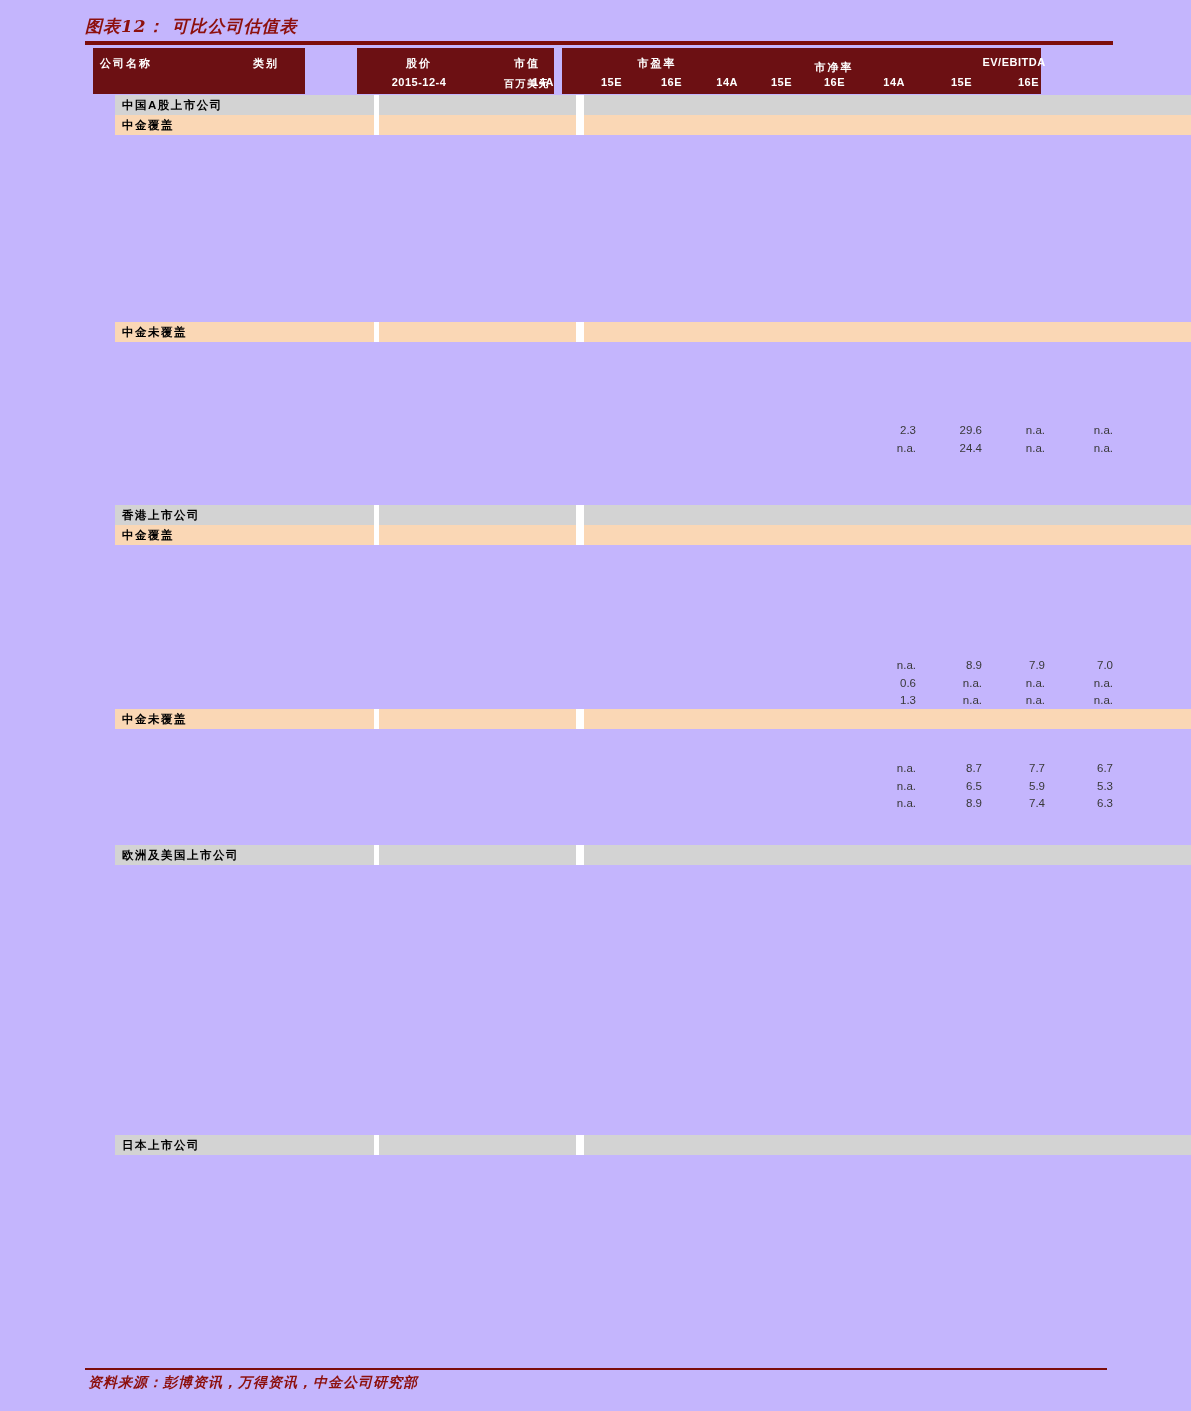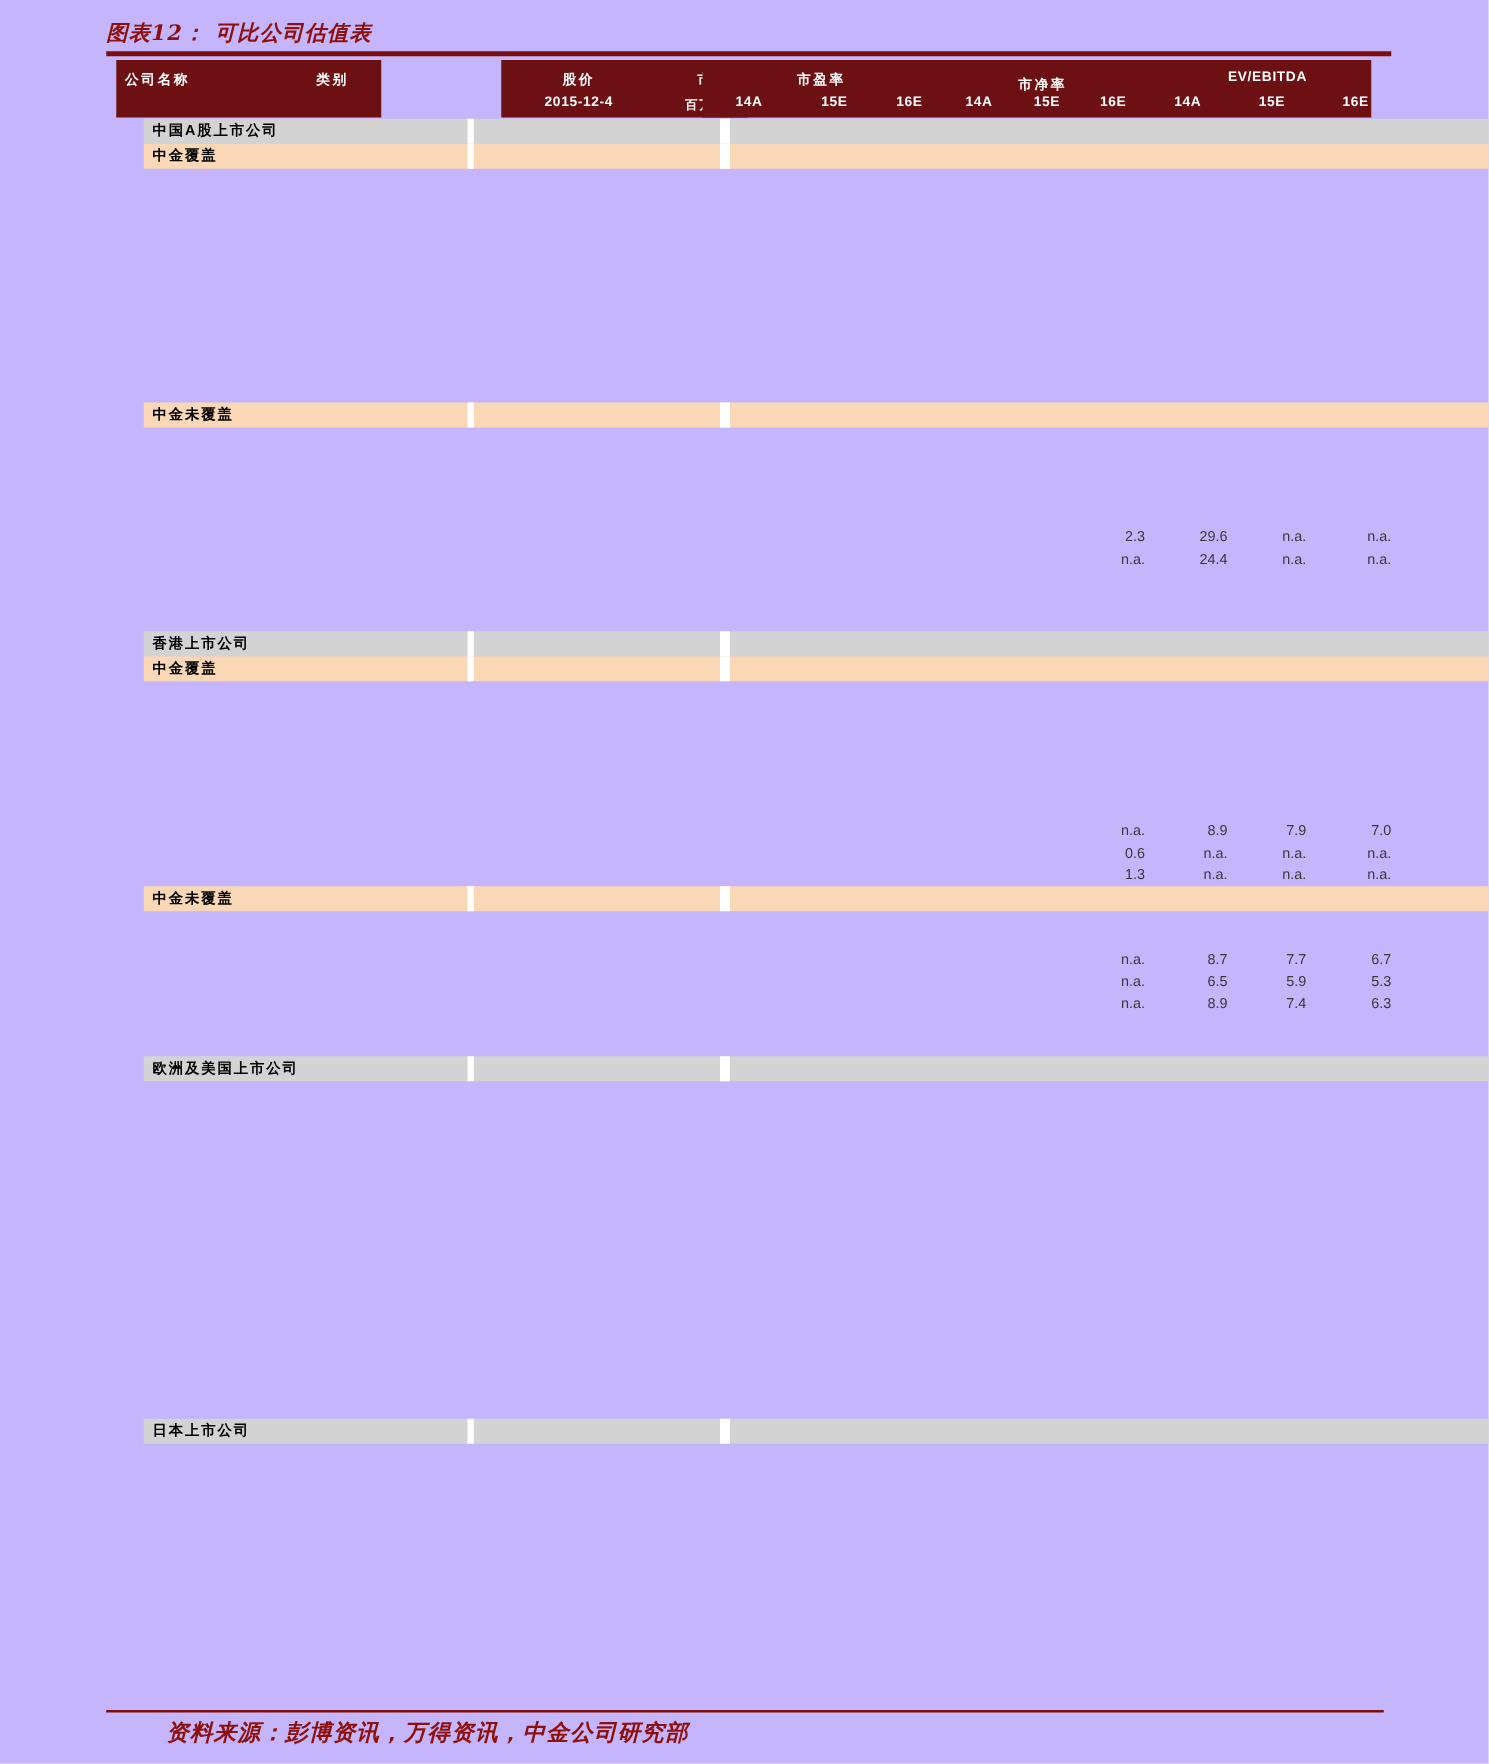--- a/index.html
+++ b/index.html
@@ -12,22 +12,22 @@
   html,body{margin:0;padding:0;background:#fff;}
   .page{position:relative;width:1191px;height:1411px;background:#c4b5fd;overflow:hidden;
         font-family:"Liberation Sans",sans-serif;}
   .figure-title{position:absolute;left:85px;top:15px;font-family:"DejaVu Serif",serif;
         font-style:italic;font-weight:bold;font-size:17px;color:var(--accent-red);letter-spacing:1px;}
   .title-rule{position:absolute;left:85px;top:41px;width:1028px;height:3.5px;background:var(--rule-red);}
 
   
   .hblock{position:absolute;top:48px;height:46px;background:var(--header-bg);color:#fff;}
   .hblock.a{left:93px;width:212px;}
-  .hblock.b{left:357px;width:197px;margin-left:44px;}
-  .hblock.c{left:562px;width:535px;}
+  .hblock.b{left:357px;width:197px;}
+  .hblock.c{left:562px;width:479px;}
   .hlabel{position:absolute;font-size:11px;font-weight:bold;letter-spacing:2px;white-space:nowrap;}
   .h-company{left:7px;top:8px;}
   .h-category{left:160px;top:8px;}
   .h-price{left:62px;top:8px;transform:translateX(-50%);}
   .h-price-date{left:62px;top:28px;transform:translateX(-50%);letter-spacing:0.5px;}
   .h-mcap{left:170px;top:8px;transform:translateX(-50%);}
   .h-mcap-unit{left:170px;top:29px;transform:translateX(-50%);font-size:10px;letter-spacing:1.5px;}
   .h-group-pe{left:95px;top:8px;transform:translateX(-50%);}
   .h-group-pb{left:272px;top:12px;transform:translateX(-50%);}
   .h-group-ev{left:452px;top:8px;transform:translateX(-50%);letter-spacing:0.5px;}
@@ -46,21 +46,21 @@
   .gap.g2{left:461px;width:8px;}
 
   
   .vrow{position:absolute;left:0;width:1191px;height:17px;padding-left:19px;}
   .vcell{position:absolute;top:0;width:60px;text-align:right;font-size:11.5px;color:#383838;
         font-family:"Liberation Sans",sans-serif;}
   .c1{right:294px;} .c2{right:228px;} .c3{right:165px;} .c4{right:97px;}
 
   .footer-rule{position:absolute;left:85px;top:1368px;width:1022px;height:2px;background:var(--rule-red);}
   .source-note{position:absolute;left:88px;top:1374px;font-family:"DejaVu Serif",serif;
-        font-style:italic;font-weight:bold;font-size:18px;color:var(--accent-red);letter-spacing:1px;margin-left:45px;}
+        font-style:italic;font-weight:bold;font-size:14px;color:var(--accent-red);letter-spacing:1px;}
 </style>
 </head>
 <body>
 
 <div class="page">
 
   <div class="figure-title">图表12：  可比公司估值表</div>
   <div class="title-rule"></div>
 
   <div class="hblock a">

